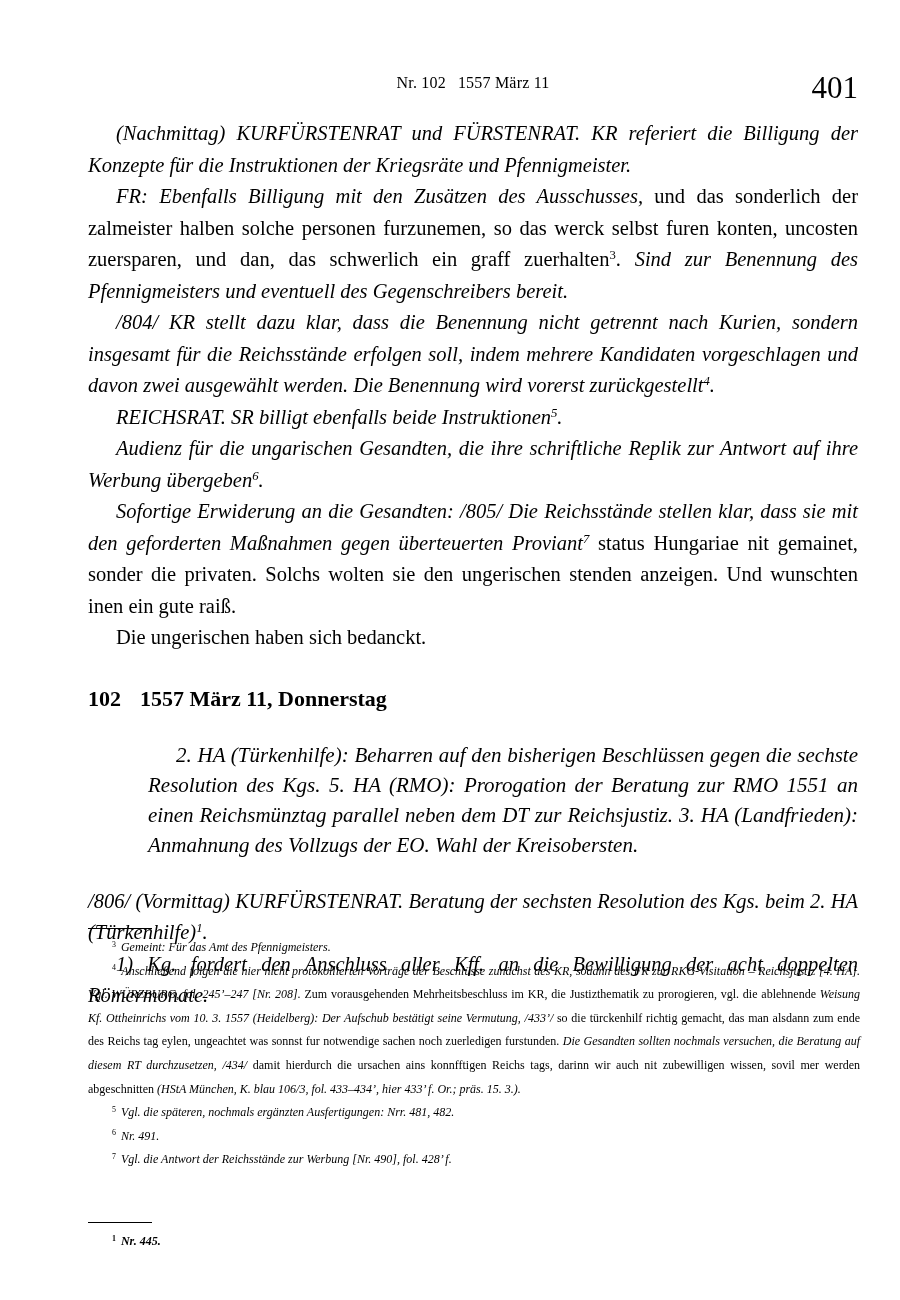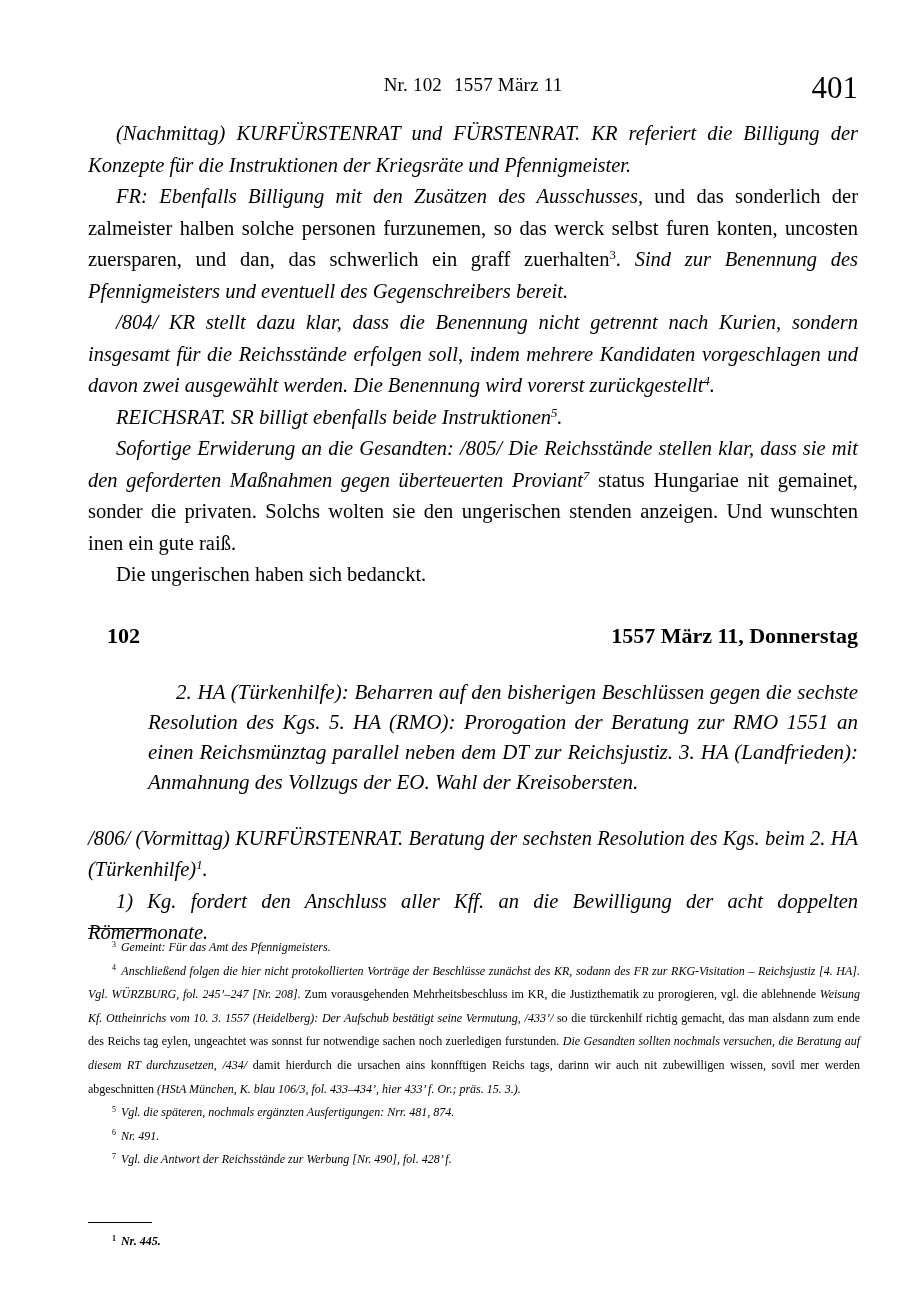--- a/index.html
+++ b/index.html
@@ -24,21 +24,21 @@
     left: 88px;
     right: 42px;
     top: 74px;
     height: 28px;
   }
   .runhead-center {
     position: absolute;
     left: 0;
     right: 0;
     text-align: center;
-    font-size: 19px;
+    font-size: 16px;
     letter-spacing: 0.2px;
   }
   .runhead-center .sp { display: inline-block; width: 12px; }
   .runhead-folio {
     position: absolute;
     right: 0;
     top: -4px;
     font-size: 31px;
   }
 
@@ -73,21 +73,20 @@
   sup.it { font-style: italic; }
 
   
   .sec-head {
     display: flex;
     font-weight: bold;
     font-size: 22px;
     line-height: 30px;
     margin-top: 30px;
     margin-bottom: 0;
-    text-align: right;
   }
   .sec-num { width: 52px; flex: 0 0 52px; }
   .sec-title { flex: 1; }
 
   
   .regest {
     margin-left: 60px;
     margin-top: 26px;
     font-style: italic;
     font-size: 19.5px;
@@ -153,20 +152,23 @@
     </p>
 
     <p class="ind">
       <i>/804/ KR stellt dazu klar, dass die Benennung nicht getrennt nach Kurien, sondern insgesamt für die Reichsstände erfolgen soll, indem mehrere Kandidaten vorgeschlagen und davon zwei ausgewählt werden. Die Benennung wird vorerst zurückgestellt</i><sup class="it">4</sup><i>.</i>
     </p>
 
     <p class="ind">
       <i>REICHSRAT. SR billigt ebenfalls beide Instruktionen</i><sup class="it">5</sup><i>.</i>
     </p>
 
+    <p class="ind">
+      <i>Audienz für die ungarischen Gesandten, die ihre schriftliche Replik zur Antwort auf ihre Werbung übergeben</i><sup class="it">6</sup><i>.</i>
+    </p>
 
     <p class="ind">
       <i>Sofortige Erwiderung an die Gesandten: /805/ Die Reichsstände stellen klar, dass sie mit den geforderten Maßnahmen gegen überteuerten Proviant</i><sup class="it">7</sup><span class="rm"> status Hungariae nit gemainet, sonder die privaten. Solchs wolten sie den ungerischen stenden anzeigen. Und wunschten inen ein gute raiß.</span>
     </p>
 
     <p class="ind">
       <span class="rm">Die ungerischen haben sich bedanckt.</span>
     </p>
 
     <div class="sec-head">
@@ -186,21 +188,21 @@
       <i>1) Kg. fordert den Anschluss aller Kff. an die Bewilligung der acht doppelten Römermonate.</i>
     </p>
 
   </div>
 
   <div class="fn-block first">
     <div class="fn-rule"></div>
     <div id="fn-main">
         <p class="fn"><span class="marker">3</span><i> Gemeint: Für das Amt des Pfennigmeisters.</i></p>
         <p class="fn"><span class="marker">4</span><i> Anschließend folgen die hier nicht protokollierten Vorträge der Beschlüsse zunächst des KR, sodann des FR zur RKG-Visitation – Reichsjustiz [4. HA]. Vgl. WÜRZBURG, fol. 245’–247 [Nr. 208].</i><span class="rm"> Zum vorausgehenden Mehrheitsbeschluss im KR, die Justizthematik zu prorogieren, vgl. die ablehnende</span><i> Weisung Kf. Ottheinrichs vom 10. 3. 1557 (Heidelberg): Der Aufschub bestätigt seine Vermutung, /433’/</i><span class="rm"> so die türckenhilf richtig gemacht, das man alsdann zum ende des Reichs tag eylen, ungeachtet was sonnst fur notwendige sachen noch zuerledigen furstunden.</span><i> Die Gesandten sollten nochmals versuchen, die Beratung auf diesem RT durchzusetzen, /434/</i><span class="rm"> damit hierdurch die ursachen ains konnfftigen Reichs tags, darinn wir auch nit zubewilligen wissen, sovil mer werden abgeschnitten</span><i> (HStA München, K. blau 106/3, fol. 433–434’, hier 433’ f. Or.; präs. 15. 3.).</i></p>
-        <p class="fn"><span class="marker">5</span><i> Vgl. die späteren, nochmals ergänzten Ausfertigungen: Nrr. 481, 874.</i></p>
+        <p class="fn"><span class="marker">5</span><i> Vgl. die späteren, nochmals ergänzten Ausfertigungen: Nrr. 481, 482.</i></p>
         <p class="fn"><span class="marker">6</span><i> Nr. 491.</i></p>
         <p class="fn"><span class="marker">7</span><i> Vgl. die Antwort der Reichsstände zur Werbung [Nr. 490], fol. 428’ f.</i></p>
       </div>
   </div>
 
   <div class="fn-block second">
     <div class="fn-rule"></div>
     <div id="fn-sec">
         <p class="fn"><span class="marker">1</span><i> Nr. 445.</i></p>
       </div>

